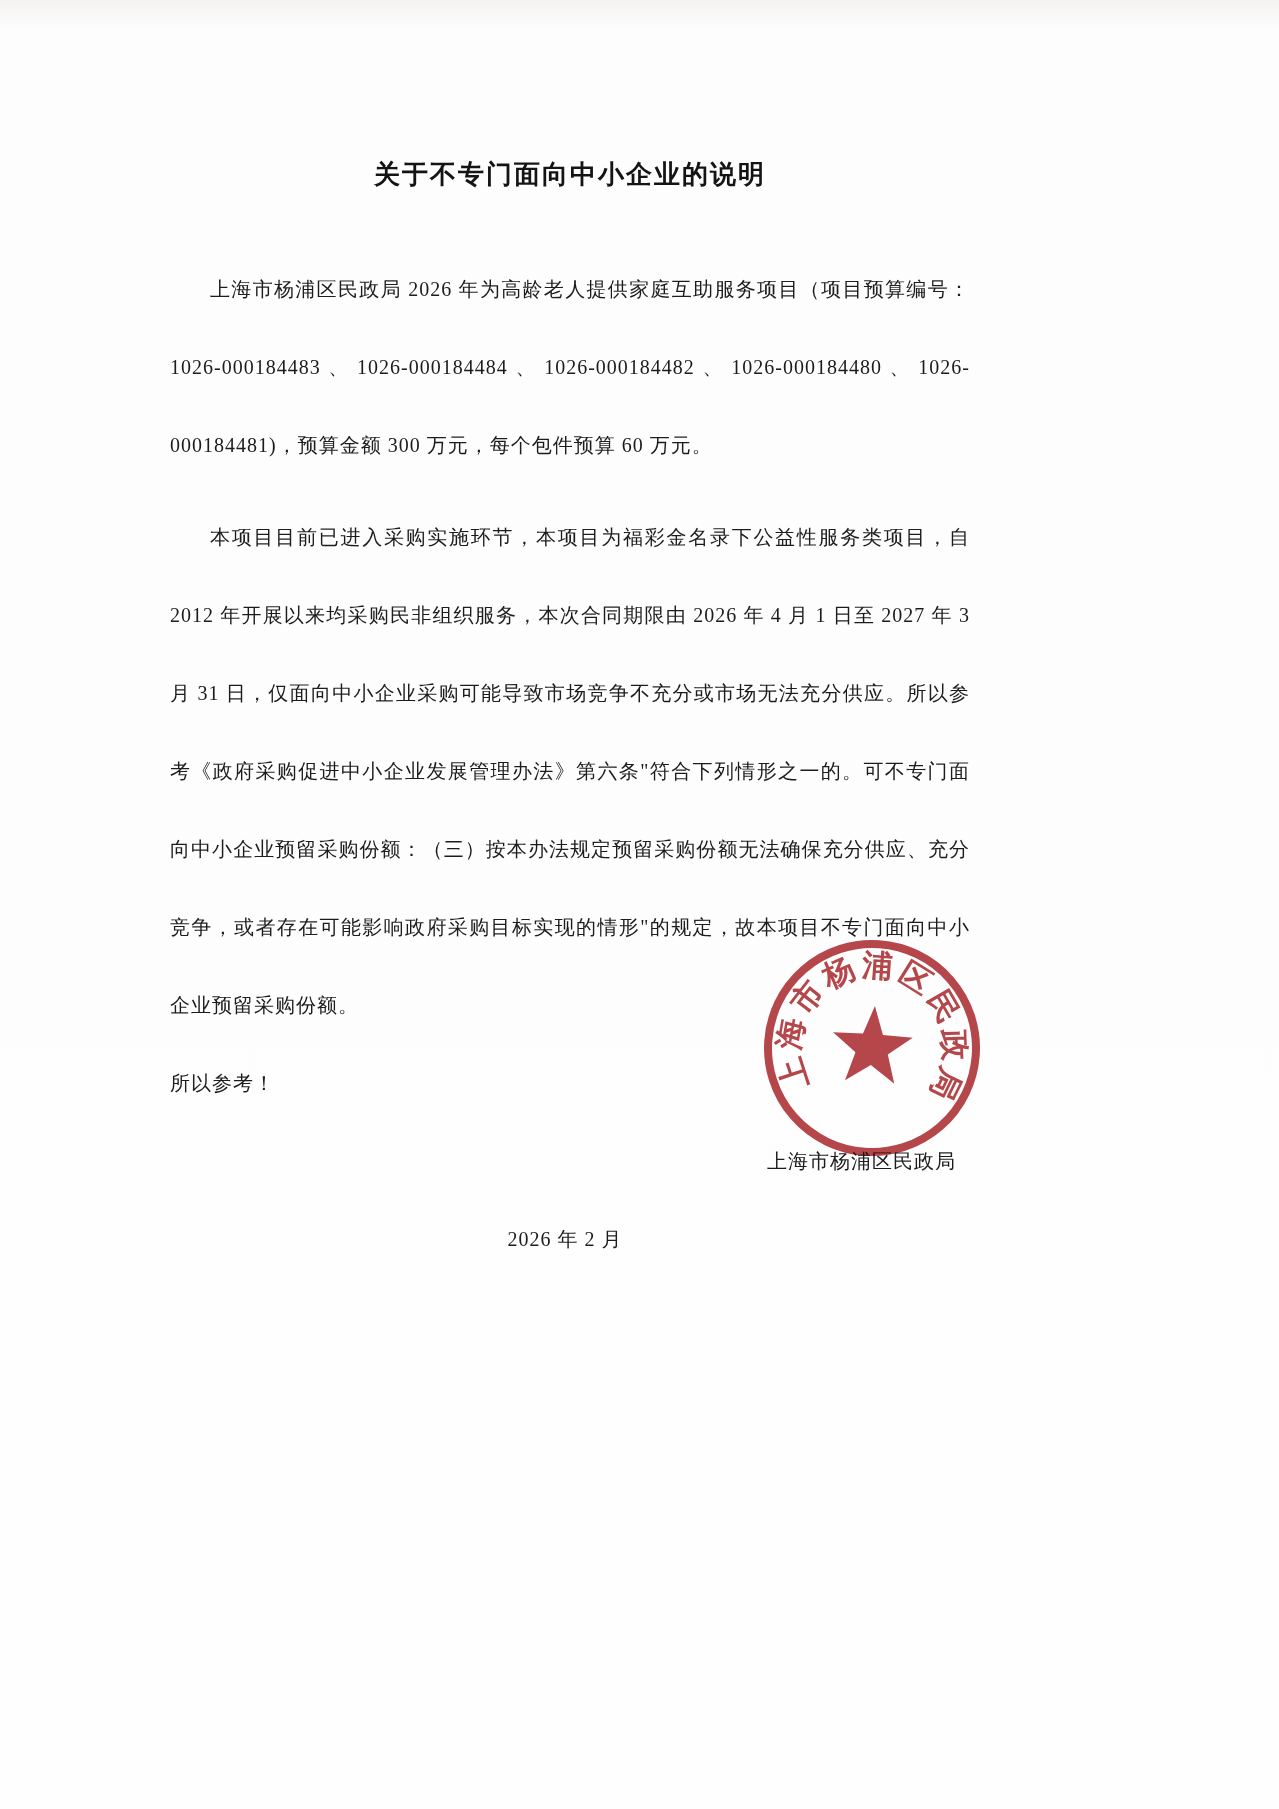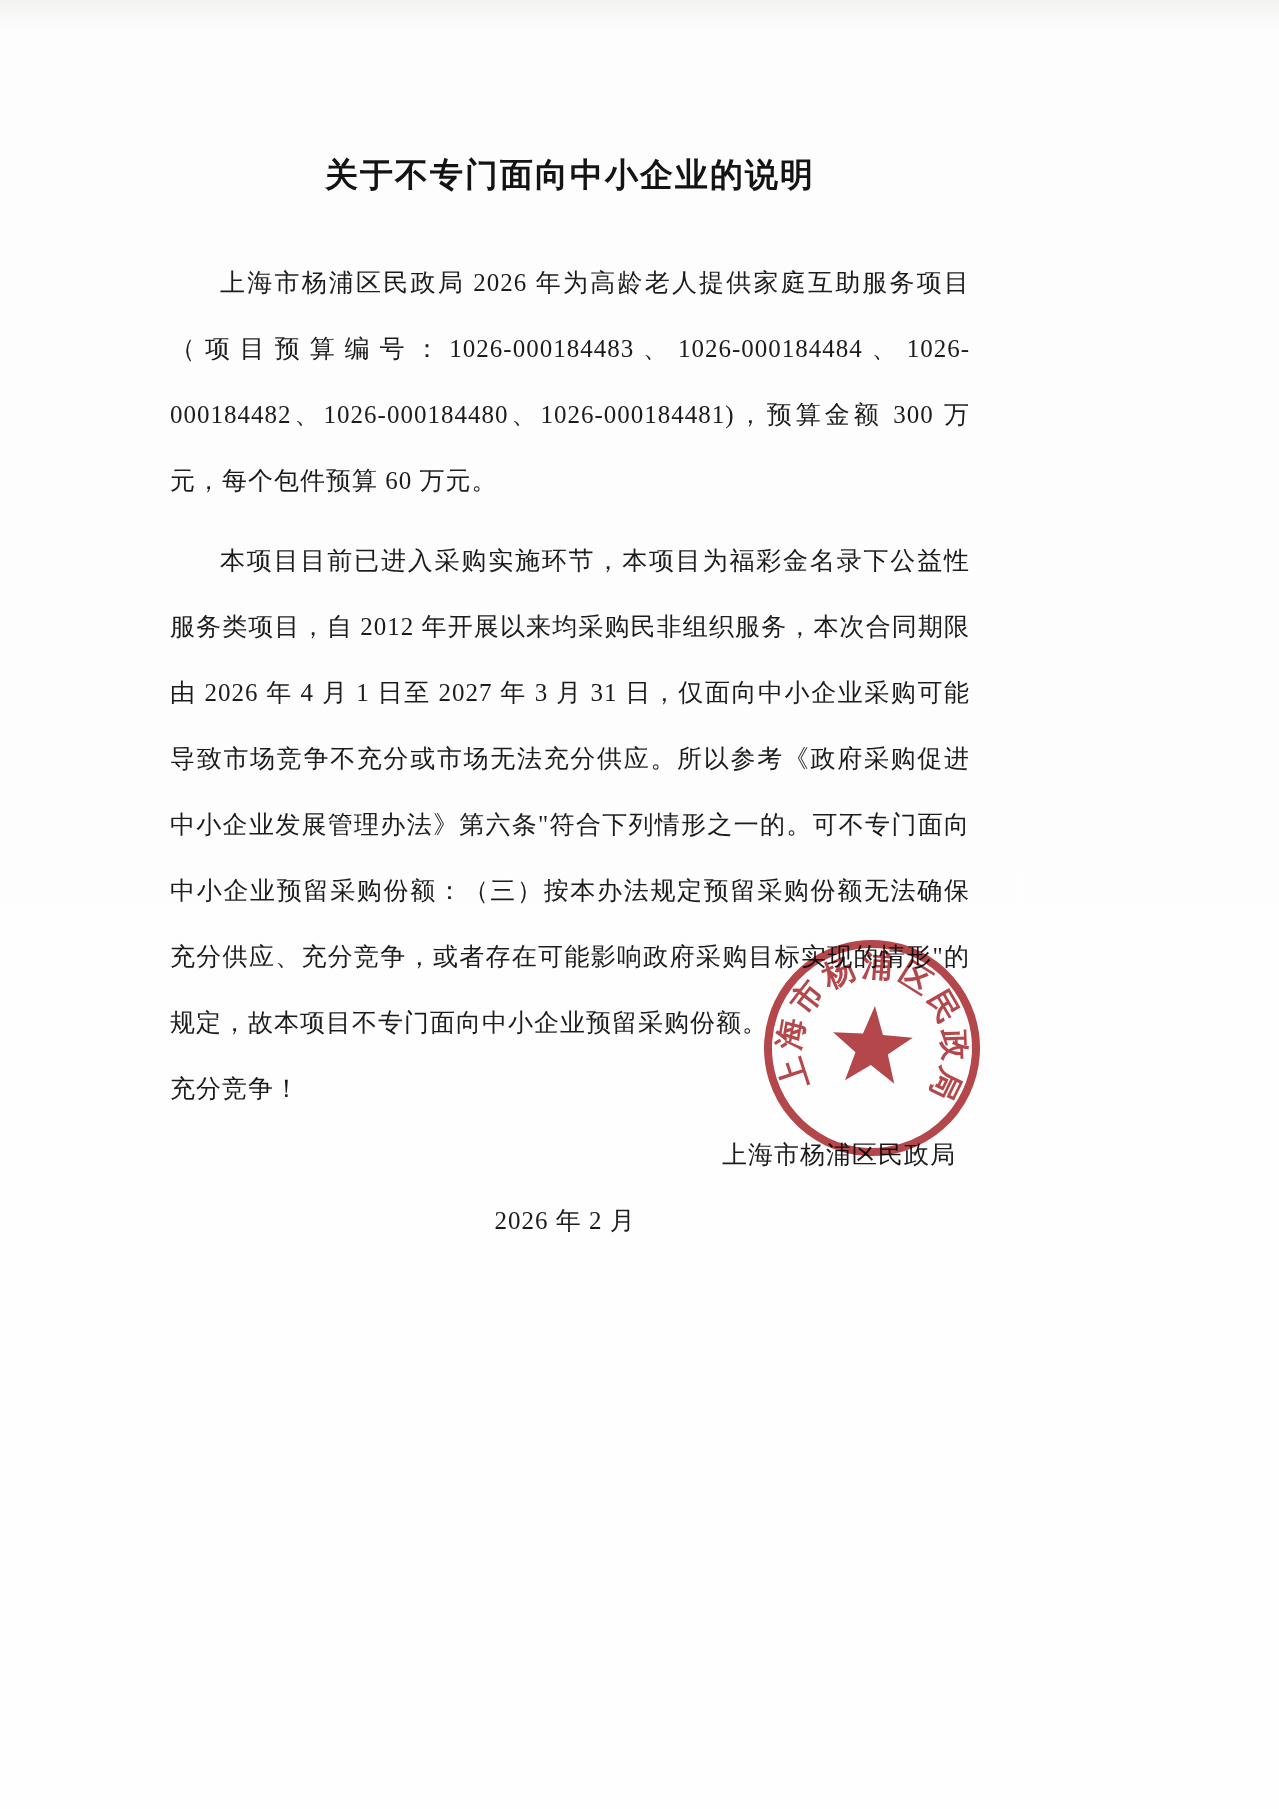--- a/index.html
+++ b/index.html
@@ -18,30 +18,30 @@
   .content {
     position: absolute;
     left: 170px; top: 0;
     width: 800px;
     color: #1f1f1f;
   }
   .doc-title {
     margin: 0;
     padding-top: 152px;
     text-align: center;
-    font-size: 33px;
+    font-size: 26px;
     line-height: 46px;
     font-weight: 600;
     letter-spacing: 2px;
     color: #141414;
   }
   .doc-body {
     margin-top: 52px;
-    font-size: 25px;
-    line-height: 66px;
+    font-size: 20px;
+    line-height: 78px;
     letter-spacing: 1px;
     text-align: justify;
     color: #1c1c1c;
   }
   .doc-body p { margin: 0; }
   .para { text-indent: 2em; }
   .para + .para { margin-top: 14px; }
   .closing { text-indent: 0; }
   .sig-line { text-align: right; padding-right: 14px; }
   .date-line { text-align: center; padding-right: 10px; }
@@ -66,21 +66,21 @@
 </head>
 <body>
 
 <div class="page">
   <div class="content">
     <h1 class="doc-title">关于不专门面向中小企业的说明</h1>
 
     <div class="doc-body">
       <p class="para">上海市杨浦区民政局 2026 年为高龄老人提供家庭互助服务项目（项目预算编号：1026-000184483、1026-000184484、1026-000184482、1026-000184480、1026-000184481)，预算金额 300 万元，每个包件预算 60 万元。</p>
       <p class="para">本项目目前已进入采购实施环节，本项目为福彩金名录下公益性服务类项目，自 2012 年开展以来均采购民非组织服务，本次合同期限由 2026 年 4 月 1 日至 2027 年 3 月 31 日，仅面向中小企业采购可能导致市场竞争不充分或市场无法充分供应。所以参考《政府采购促进中小企业发展管理办法》第六条"符合下列情形之一的。可不专门面向中小企业预留采购份额：（三）按本办法规定预留采购份额无法确保充分供应、充分竞争，或者存在可能影响政府采购目标实现的情形"的规定，故本项目不专门面向中小企业预留采购份额。</p>
-      <p class="closing">充分竞争！</p>
+      <p class="closing">所以参考！</p>
       <p class="sig-line">上海市杨浦区民政局</p>
       <p class="date-line">2026 年 2 月</p>
     </div>
   </div>
 
   <div class="seal">
     <svg viewBox="0 0 240 240" xmlns="http://www.w3.org/2000/svg">
       <circle class="seal-ring" cx="120" cy="120" r="104" stroke="#b0373b"></circle>
       <polygon points="120,78 110,106.2 80.1,107 103.8,125.3 95.3,154 120,137 144.7,154 136.2,125.3 159.9,107 130,106.2" fill="#b0373b"></polygon>
       <g>

